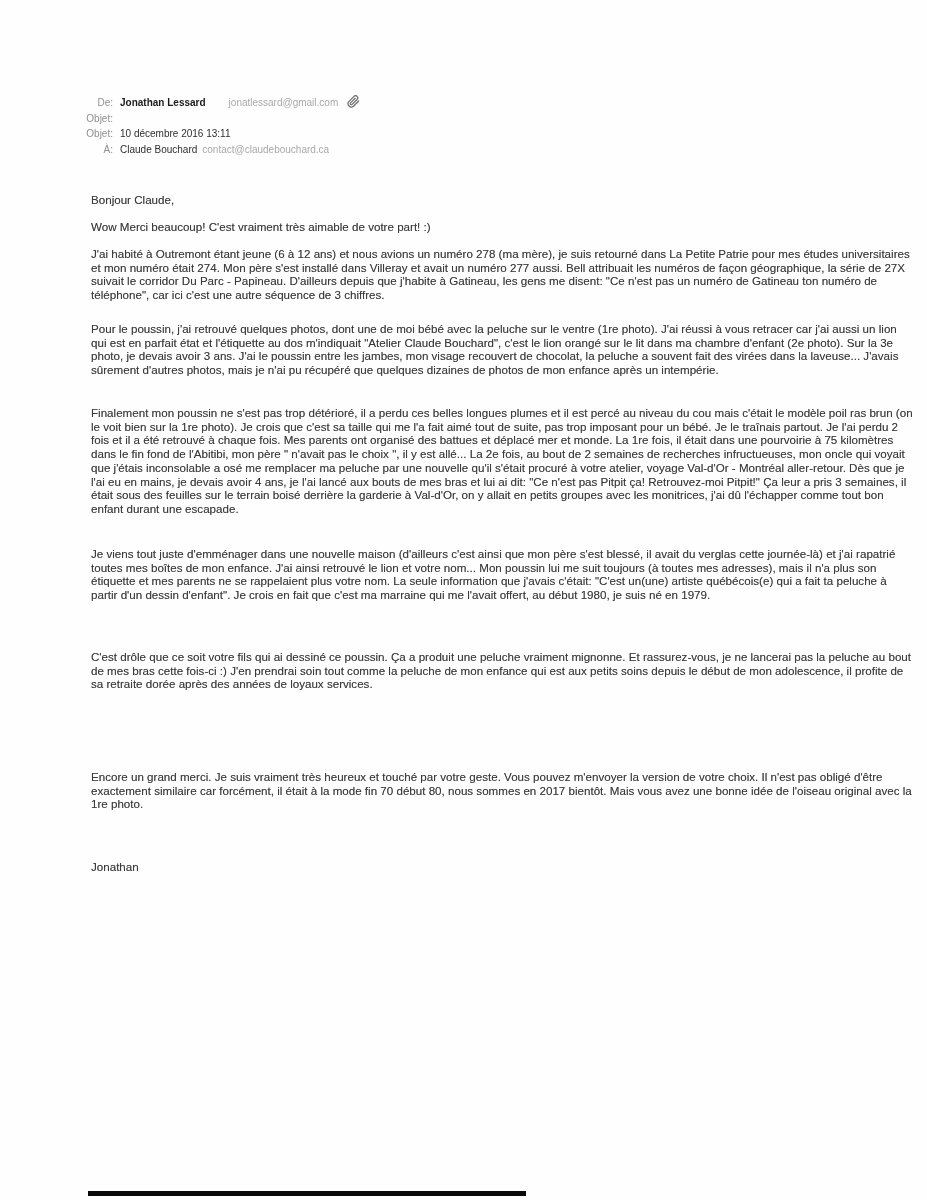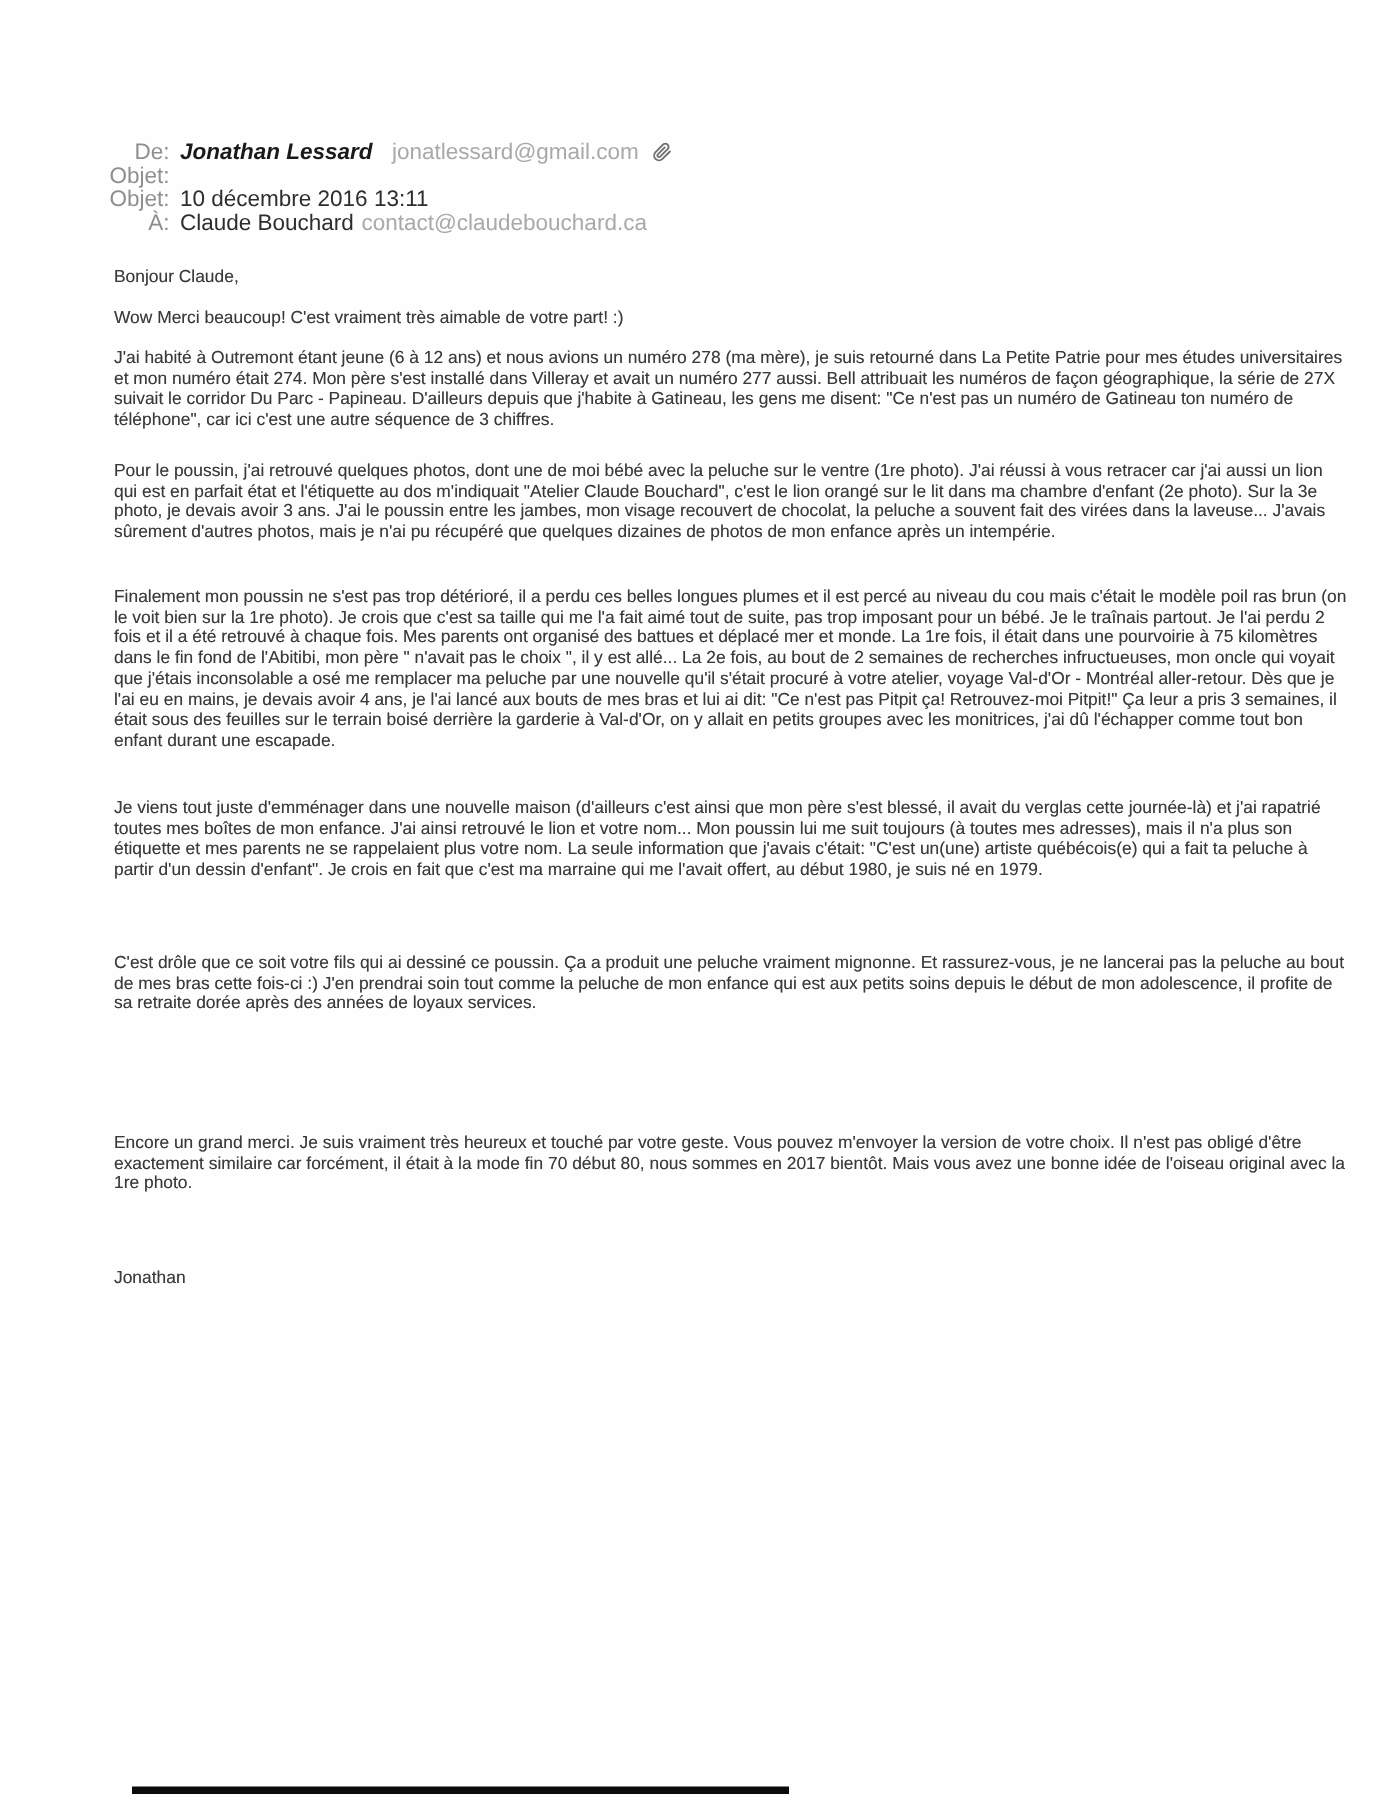--- a/index.html
+++ b/index.html
@@ -4,32 +4,32 @@
 <style>
   html,body{margin:0;padding:0;}
   body{
     width:927px;height:1200px;position:relative;background:#ffffff;
     font-family:"Liberation Sans","DejaVu Sans",sans-serif;
     -webkit-font-smoothing:antialiased;
   }
   .page{position:absolute;inset:0;background:#fffefe;overflow:hidden;}
 
   
-  .hdr{position:absolute;top:93px;left:0;width:880px;font-size:15px;line-height:15.7px;color:#2e2e2e;}
+  .hdr{position:absolute;top:93px;left:0;width:880px;font-size:10px;line-height:15.7px;color:#2e2e2e;}
   .hrow{display:flex;align-items:baseline;}
   .hlabel{width:113px;text-align:right;padding-right:7px;color:#8f8f8f;flex:none;}
   .hval{color:#2e2e2e;white-space:nowrap;}
-  .from-name{font-weight:bold;color:#1a1a1a;margin-right:13px;font-style:italic;}
+  .from-name{font-weight:bold;color:#1a1a1a;margin-right:23px;}
   .to-name{color:#2e2e2e;margin-right:5px;}
   .muted{color:#a9a9a9;}
   .clip{display:inline-block;margin-left:9px;transform:translateY(2px);}
 
   
   .email-body p{
-    position:absolute;left:75px;width:824px;margin:1px;
+    position:absolute;left:75px;width:824px;margin:16px;
     font-size:11.6px;line-height:13.7px;color:#3a3a3a;
     text-shadow:0 0 .4px rgba(70,70,70,.5);
   }
   .t1{top:177px}.t2{top:204px}.t3{top:231px}.t4{top:306px}.t5{top:390px}
   .t6{top:531px}.t7{top:634px}.t8{top:754px}.t9{top:844px}
 
   
   .scan-bar{position:absolute;left:88px;top:1191px;width:438px;height:5px;background:#0a0a0a;}
 </style>
 </head>

